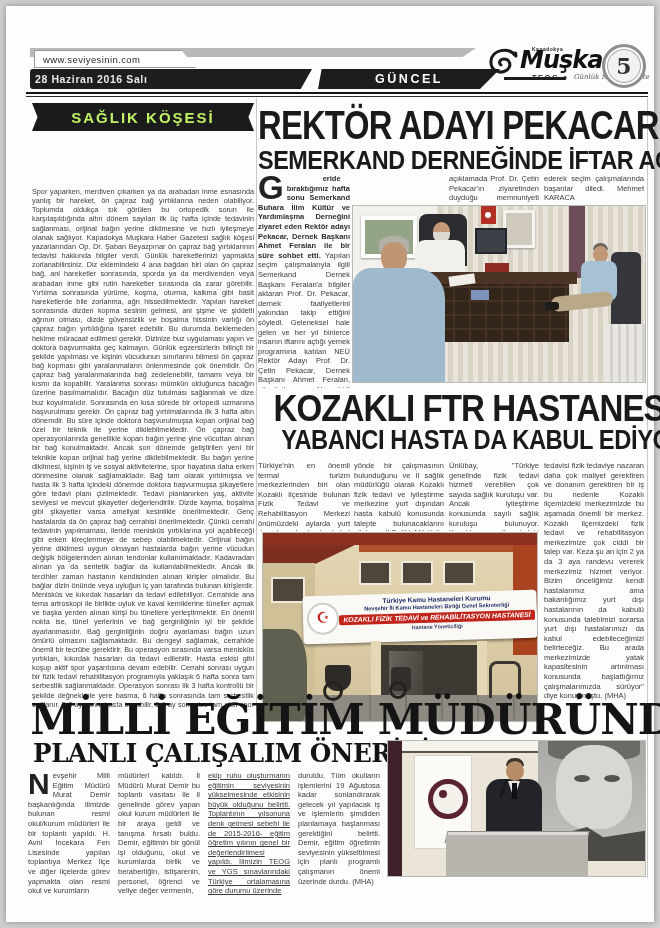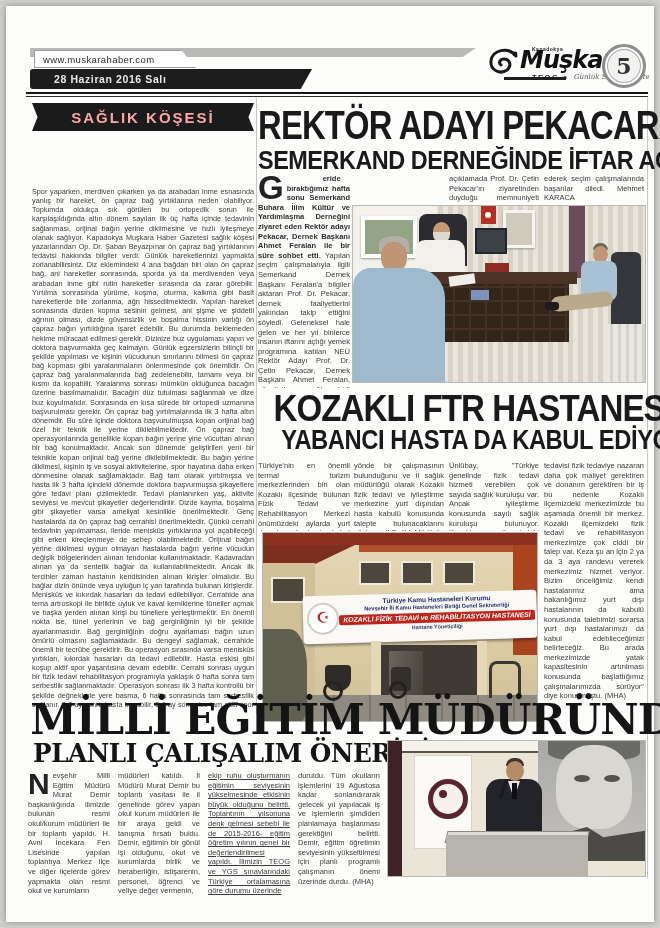--- a/index.html
+++ b/index.html
@@ -4,34 +4,34 @@
 <style>
   html,body{margin:0;padding:0;}
   body{width:660px;height:928px;background:#cfcfcd;font-family:"Liberation Sans",sans-serif;position:relative;overflow:hidden;}
   .sheet{position:absolute;left:6px;top:6px;width:648px;height:916px;background:#fdfdfc;box-shadow:0 0 6px rgba(0,0,0,.35);}
   
   .abs{position:absolute;}
   .rule-v{position:absolute;width:1px;background:#c8c8c4;}
   
   .grayband{position:absolute;left:24px;top:42px;width:446px;height:9px;background:#b9b9b7;clip-path:polygon(0 0,100% 0,97% 100%,0 100%);}
   .webbox{position:absolute;left:28px;top:44px;width:162px;height:18px;background:#fff;border:1px solid #9a9a98;clip-path:polygon(0 0,91% 0,100% 100%,0 100%);display:flex;align-items:center;padding-left:8px;box-sizing:border-box;font-size:9.5px;letter-spacing:.4px;color:#2b2b2b;}
-  .datebar{position:absolute;left:24px;top:63px;width:282px;height:20px;background:#1d1d1d;clip-path:polygon(0 0,100% 0,96% 100%,0 100%);display:flex;align-items:center;padding-left:24px;box-sizing:border-box;color:#e8e8e8;font-size:10.5px;font-weight:bold;letter-spacing:.6px;border-radius:3px 0 0 3px;}
+  .datebar{position:absolute;left:24px;top:63px;width:282px;height:20px;background:#1d1d1d;clip-path:polygon(0 0,100% 0,96% 100%,0 100%);display:flex;align-items:center;padding-left:5px;box-sizing:border-box;color:#e8e8e8;font-size:10.5px;font-weight:bold;letter-spacing:.6px;border-radius:3px 0 0 3px;}
   .guncelbar{position:absolute;left:312px;top:63px;width:182px;height:20px;background:#1d1d1d;clip-path:polygon(2% 0,100% 0,89% 100%,0 100%);display:flex;align-items:center;justify-content:center;color:#fff;font-size:12.5px;font-weight:bold;letter-spacing:2.5px;}
   .hline{position:absolute;left:498px;top:71px;width:62px;height:3px;background:#1d1d1d;}
   .dblrule{position:absolute;left:20px;top:86px;width:622px;height:5px;border-top:2.5px solid #151515;border-bottom:1px solid #2a2a2a;box-sizing:border-box;}
   
   .logo{position:absolute;left:482px;top:38px;width:160px;height:46px;}
   .logo .swirl{position:absolute;left:0;top:4px;width:34px;height:30px;}
   .logo .kapadokya{position:absolute;left:44px;top:2px;font-size:5px;font-weight:bold;letter-spacing:.5px;color:#222;}
   .logo .mname{position:absolute;left:32px;top:2px;font-size:24px;font-weight:bold;font-style:italic;letter-spacing:-1px;color:#111;font-family:"DejaVu Sans",sans-serif;}
   .logo .haber{position:absolute;left:44px;top:29px;font-size:7.5px;font-weight:bold;letter-spacing:1.5px;color:#222;}
   .logo .slogan{position:absolute;left:86px;top:29px;font-size:7px;font-style:italic;color:#555;font-family:"DejaVu Serif",serif;white-space:nowrap;}
   .pagecircle{position:absolute;left:596px;top:38px;width:38px;height:38px;border-radius:50%;border:3px solid #8d8d8b;background:#f2f2f0;box-shadow:inset 0 0 0 2px #fff, inset 0 0 0 3px #aaa;display:flex;align-items:center;justify-content:center;font-family:"DejaVu Serif",serif;font-size:22px;font-weight:bold;color:#333;}
   
-  .ribbon{position:absolute;left:26px;top:97px;width:222px;height:28px;background:#1b1b1b;clip-path:polygon(0 0,100% 0,97.5% 50%,100% 100%,0 100%,2.5% 50%);display:flex;align-items:center;justify-content:center;color:#fca5a5;font-size:15px;font-weight:bold;letter-spacing:2px;}
+  .ribbon{position:absolute;left:26px;top:97px;width:222px;height:28px;background:#1b1b1b;clip-path:polygon(0 0,100% 0,97.5% 50%,100% 100%,0 100%,2.5% 50%);display:flex;align-items:center;justify-content:center;color:#bef264;font-size:15px;font-weight:bold;letter-spacing:2px;}
   .saglik-h{position:absolute;left:26px;top:131px;width:222px;text-align:center;font-weight:bold;color:#171717;line-height:21px;}
   .saglik-h .l1{font-size:19px;display:block;transform:scaleX(.97);}
   .saglik-h .l2{font-size:19px;display:block;transform:scaleX(.9);}
   .bodytxt{font-size:7.25px;line-height:9.15px;text-align:justify;color:#3d3d3d;overflow:hidden;}
   .saglik-body{left:26px;top:181px;width:222px;height:524px;}
   
   .cond{font-weight:bold;color:#1a1a1a;white-space:nowrap;font-family:"Liberation Sans",sans-serif;}
   .rek-h1{position:absolute;left:252px;top:96px;font-size:41px;transform:scaleX(.8);transform-origin:left top;letter-spacing:-1px;}
   .rek-h2{position:absolute;left:252px;top:139px;font-size:26px;transform:scaleX(.9);transform-origin:left top;letter-spacing:-.5px;}
   .koz-h1{position:absolute;left:252px;top:382px;width:386px;text-align:center;font-size:36px;transform:scaleX(.92);transform-origin:center top;letter-spacing:-1px;}
@@ -119,22 +119,23 @@
   .p3 .mic{left:114px;top:38px;width:3px;height:20px;background:#1a1a1c;transform:rotate(18deg);}
   .p3 .podium{left:58px;top:94px;width:142px;height:43px;background:#b7b4ae;}
   .p3 .podtop{left:58px;top:90px;width:142px;height:12px;background:#dddbd5;transform:skewX(-14deg);border:1px solid #8f8c86;box-sizing:border-box;}
 </style>
 </head>
 <body>
 
 <div class="sheet">
 
   <div class="grayband"></div>
-  <div class="webbox">www.muskarahaber.com</div>
+  <div class="webbox">www.seviyesinin.com</div>
   <div class="datebar">28 Haziran 2016 Salı</div>
+  <div class="guncelbar">GÜNCEL</div>
   <div class="hline"></div>
 
   <div class="logo">
     <svg class="swirl" viewBox="0 0 34 30">
       <path d="M28 8 C20 -2 4 2 3 13 C2 22 12 27 19 22 C24 18 22 11 16 11 C12 11 10 15 13 17" fill="none" stroke="#1a1a1a" stroke-width="3" stroke-linecap="round"></path>
       <circle cx="27" cy="6" r="2.4" fill="#1a1a1a"></circle>
     </svg>
     <span class="kapadokya">Kapadokya</span>
     <span class="mname">Muşkara</span>
     <span class="haber">TEOG ●</span>

